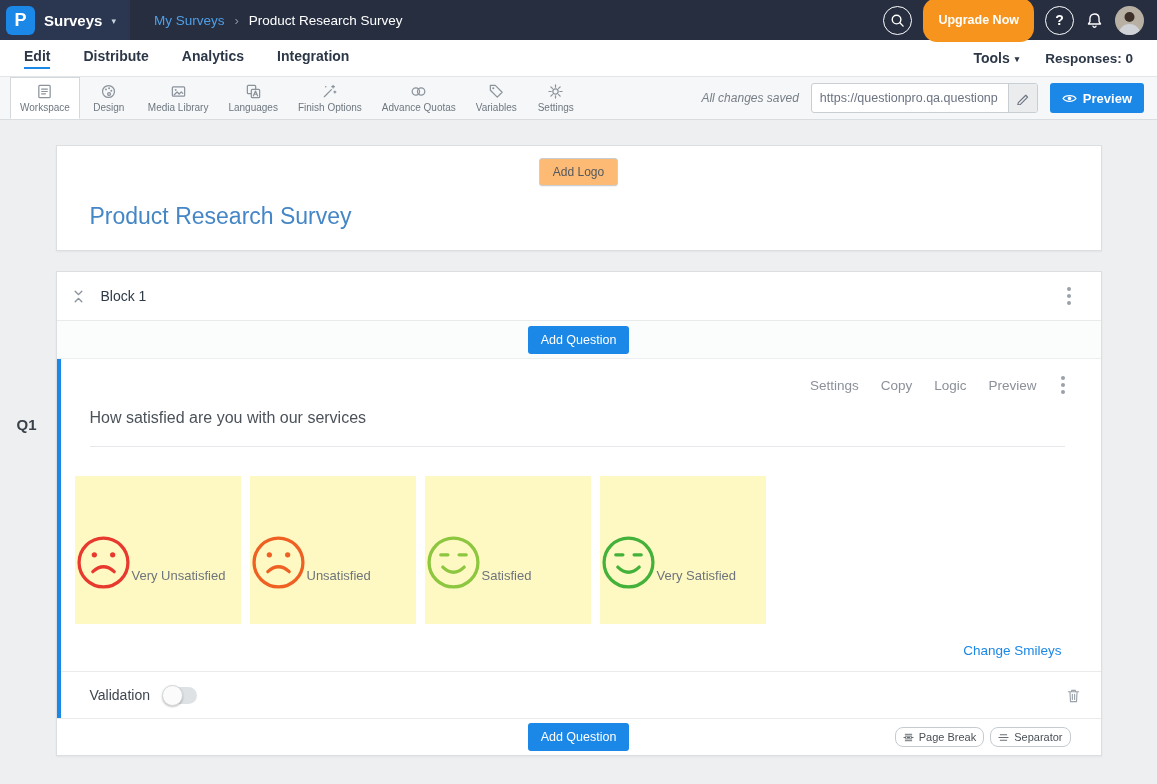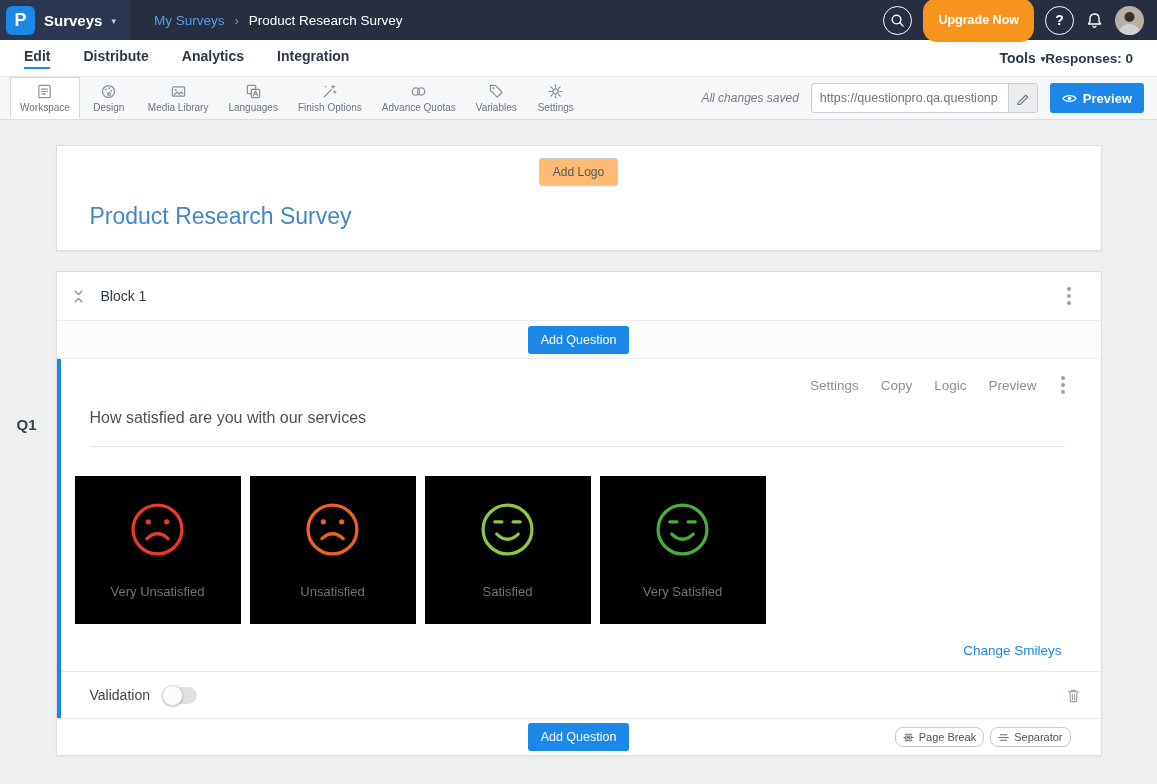--- a/index.html
+++ b/index.html
@@ -31,21 +31,21 @@
   .help-q{font-size:14px;font-weight:700;color:#fff}
   .upgrade-btn{height:44px;border:none;border-radius:14px;background:var(--upgrade-orange);color:#fff;font-weight:700;font-size:12.5px;padding:0 15px;cursor:pointer}
   .bell-btn{background:none;border:none;padding:0;cursor:pointer;display:grid;place-items:center}
   .avatar{width:29px;height:29px;border-radius:50%;overflow:hidden;cursor:pointer;flex:none}
 
   
   .nav-row{height:37px;background:#fff;border-bottom:1px solid #e3e6e9;display:flex;align-items:center;padding:0 24px}
   .tabs{display:flex;gap:33px;}
   .tab{font-size:14px;font-weight:600;color:#2c3747;cursor:pointer;padding-bottom:3px;border-bottom:2px solid transparent}
   .tab.active{border-bottom-color:var(--accent)}
-  .nav-right{margin-left:auto;display:flex;align-items:center;}
+  .nav-right{margin-left:auto;display:flex;align-items:center;gap:26px}
   .tools{font-size:14px;font-weight:600;color:#2c3747;cursor:pointer;display:flex;gap:5px;align-items:center}
   .tools .caret{font-size:9px;color:#2c3747;margin-top:2px}
   .responses{font-size:13.5px;font-weight:600;color:#2c3747}
 
   
   .toolbar{height:43px;background:#f6f7f8;border-bottom:1px solid #d9dde0;display:flex;align-items:stretch;padding-left:10px}
   .tb-item{display:flex;flex-direction:column;align-items:center;justify-content:center;gap:2px;padding:0 9px;min-width:58px;cursor:pointer;border:1px solid transparent}
   .tb-item.active{background:#fff;border-color:#d4d8db;border-bottom-color:#fff}
   .tb-icon{width:17px;height:17px;stroke:#8a929b;fill:none;stroke-width:1.3;stroke-linecap:round;stroke-linejoin:round;flex:none}
   .tb-label{font-size:10px;color:#6e7780;white-space:nowrap}
@@ -73,21 +73,21 @@
   .aq-strip{height:38px;display:flex;align-items:center;justify-content:center;background:#fbfcfc;border-bottom:1px solid #eceef0}
   .add-question{background:var(--accent);color:#fff;border:none;border-radius:3px;font-size:12.5px;font-weight:400;padding:7px 13px;cursor:pointer}
 
   .question-wrap{position:relative;border-left:4px solid var(--accent);background:#fff}
   .q-id{position:absolute;left:-44px;top:57px;font-size:15px;font-weight:600;color:#39414b}
   .q-actions{display:flex;justify-content:flex-end;align-items:center;gap:22px;padding:15px 34px 0 0;font-size:13.5px;color:#8b9099}
   .q-action{cursor:pointer}
   .q-actions .dots{margin-left:0}
   .q-text{margin:13px 36px 0 29px;padding-bottom:19px;border-bottom:1px solid #e5e7ea;font-size:16px;color:#4c525a}
   .smiley-row{display:flex;gap:9px;margin:29px 0 0 14px}
-  .smiley-option{width:166px;height:148px;background:#000000;display:flex;flex-direction:column;align-items:center;padding-top:25px;cursor:pointer}
+  .smiley-option{width:166px;height:148px;background:#fef9c3;display:flex;flex-direction:row;align-items:center;padding-top:25px;cursor:pointer}
   .smiley{width:57px;height:57px;stroke:currentColor;fill:none;stroke-width:3.2;stroke-linecap:round;flex:none}
   .smiley .dot{fill:currentColor;stroke:none}
   .smiley-label{margin-top:26px;font-size:13px;color:#6e747c}
   .links-row{display:flex;justify-content:flex-end;align-items:center;margin:19px 39px 13px 0}
   .highlight-box{border:3px solid var(--highlight-red);border-radius:3px;padding:5px 10px}
   .link{color:var(--accent);font-size:13.5px;cursor:pointer;text-decoration:none}
   .change-smileys{margin-left:9px}
   .validation-row{border-top:1px solid #e8eaec;height:47px;display:flex;align-items:center;padding:0 20px 0 29px}
   .validation-label{font-size:14px;color:#3f4650}
   .toggle{width:34px;height:17px;border-radius:9px;background:#dfe2e5;margin-left:13px;position:relative;cursor:pointer;flex:none}

